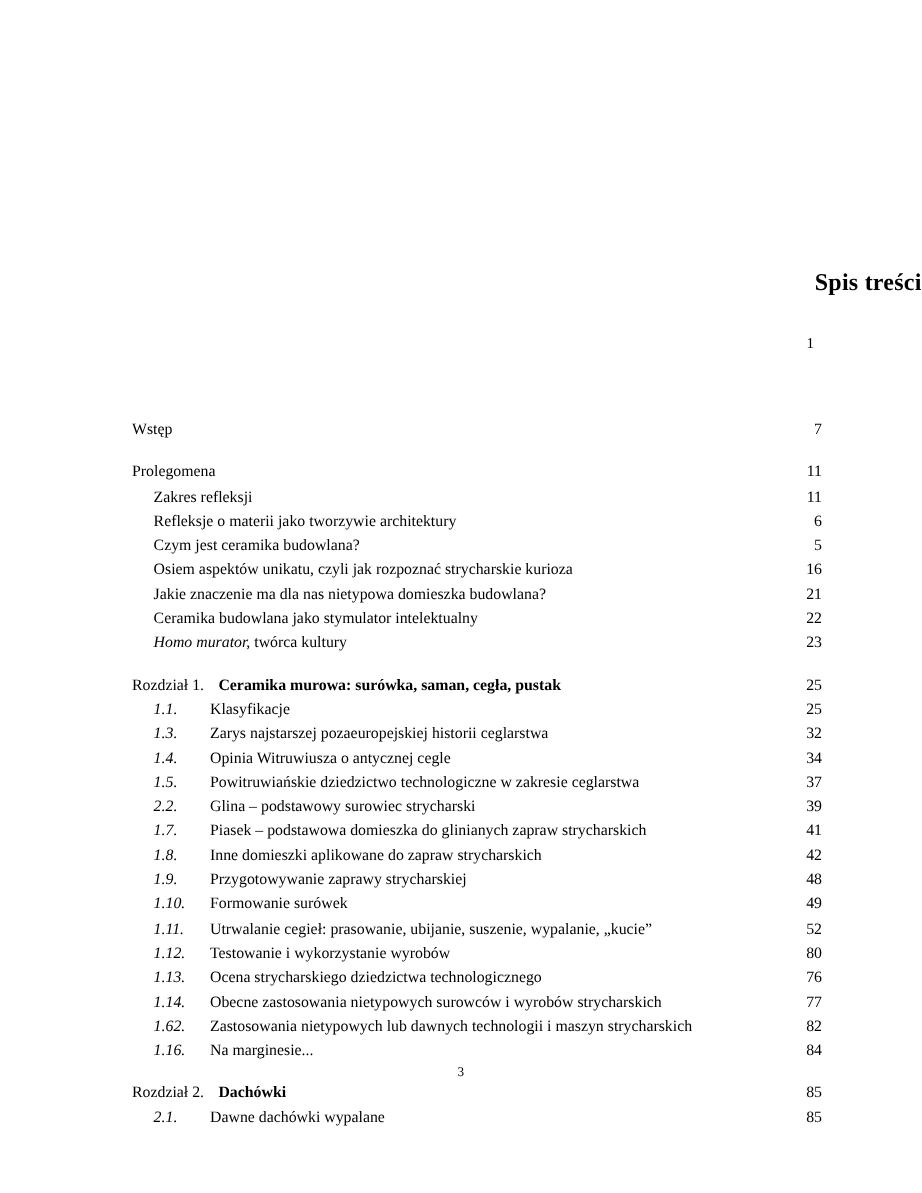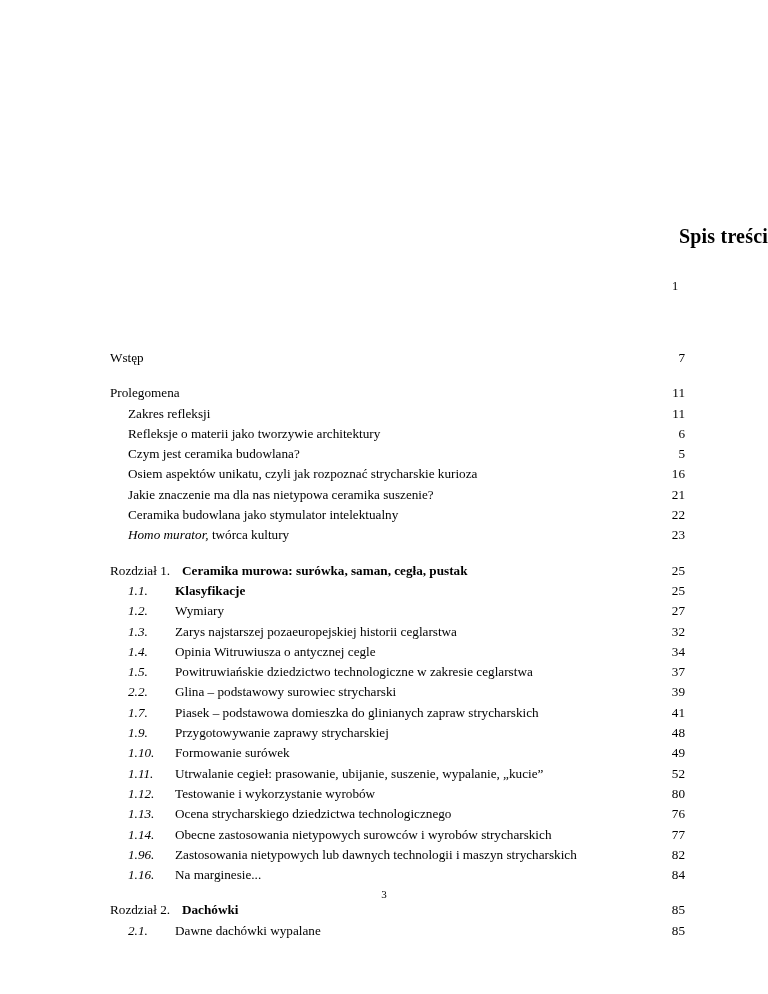--- a/index.html
+++ b/index.html
@@ -116,40 +116,40 @@
   <div class="toc" id="toc-root">
       <div class="group">
         <div class="row lvl1"><span class="lbl">Wstęp</span><span class="pg">7</span></div>
       </div>
       <div class="group">
         <div class="row lvl1"><span class="lbl">Prolegomena</span><span class="pg">11</span></div>
         <div class="row lvl2"><span class="lbl">Zakres refleksji</span><span class="pg">11</span></div>
         <div class="row lvl2"><span class="lbl">Refleksje o materii jako tworzywie architektury</span><span class="pg">6</span></div>
         <div class="row lvl2"><span class="lbl">Czym jest ceramika budowlana?</span><span class="pg">5</span></div>
         <div class="row lvl2"><span class="lbl">Osiem aspektów unikatu, czyli jak rozpoznać strycharskie kurioza</span><span class="pg">16</span></div>
-        <div class="row lvl2"><span class="lbl">Jakie znaczenie ma dla nas nietypowa ceramika suszenie?</span><span class="pg">21</span></div>
+        <div class="row lvl2"><span class="lbl">Jakie znaczenie ma dla nas nietypowa domieszka budowlana?</span><span class="pg">21</span></div>
         <div class="row lvl2"><span class="lbl">Ceramika budowlana jako stymulator intelektualny</span><span class="pg">22</span></div>
         <div class="row lvl2"><span class="lbl"><span class="italic">Homo murator,</span> twórca kultury</span><span class="pg">23</span></div>
       </div>
       <div class="group">
         <div class="row lvl1 num"><span class="chap-num" style="padding-left: 0px;">Rozdział 1.</span><span class="lbl chap-title" style="padding-left: 0px;">Ceramika murowa: surówka, saman, cegła, pustak</span><span class="pg">25</span></div>
-        <div class="row lvl2 num"><span class="numcol">1.1.</span><span class="lbl" style="padding-left: 0px; font-weight: bold;">Klasyfikacje</span><span class="pg">25</span></div>
-        <div class="row lvl2 num"><span class="numcol">1.2.</span><span class="lbl" style="padding-left: 0px;">Wymiary</span><span class="pg">27</span></div>
+        <div class="row lvl2 num"><span class="numcol">1.1.</span><span class="lbl" style="padding-left: 0px;">Klasyfikacje</span><span class="pg">25</span></div>
         <div class="row lvl2 num"><span class="numcol">1.3.</span><span class="lbl" style="padding-left: 0px;">Zarys najstarszej pozaeuropejskiej historii ceglarstwa</span><span class="pg">32</span></div>
         <div class="row lvl2 num"><span class="numcol">1.4.</span><span class="lbl" style="padding-left: 0px;">Opinia Witruwiusza o antycznej cegle</span><span class="pg">34</span></div>
         <div class="row lvl2 num"><span class="numcol">1.5.</span><span class="lbl" style="padding-left: 0px;">Powitruwiańskie dziedzictwo technologiczne w zakresie ceglarstwa</span><span class="pg">37</span></div>
         <div class="row lvl2 num"><span class="numcol">2.2.</span><span class="lbl" style="padding-left: 0px;">Glina – podstawowy surowiec strycharski</span><span class="pg">39</span></div>
         <div class="row lvl2 num"><span class="numcol">1.7.</span><span class="lbl" style="padding-left: 0px;">Piasek – podstawowa domieszka do glinianych zapraw strycharskich</span><span class="pg">41</span></div>
+        <div class="row lvl2 num"><span class="numcol">1.8.</span><span class="lbl" style="padding-left: 0px;">Inne domieszki aplikowane do zapraw strycharskich</span><span class="pg">42</span></div>
         <div class="row lvl2 num"><span class="numcol">1.9.</span><span class="lbl" style="padding-left: 0px;">Przygotowywanie zaprawy strycharskiej</span><span class="pg">48</span></div>
         <div class="row lvl2 num"><span class="numcol">1.10.</span><span class="lbl" style="padding-left: 0px;">Formowanie surówek</span><span class="pg">49</span></div>
         <div class="row lvl2 num"><span class="numcol">1.11.</span><span class="lbl" style="padding-left: 0px;">Utrwalanie cegieł: prasowanie, ubijanie, suszenie, wypalanie, „kucie”</span><span class="pg">52</span></div>
         <div class="row lvl2 num"><span class="numcol">1.12.</span><span class="lbl" style="padding-left: 0px;">Testowanie i wykorzystanie wyrobów</span><span class="pg">80</span></div>
         <div class="row lvl2 num"><span class="numcol">1.13.</span><span class="lbl" style="padding-left: 0px;">Ocena strycharskiego dziedzictwa technologicznego</span><span class="pg">76</span></div>
         <div class="row lvl2 num"><span class="numcol">1.14.</span><span class="lbl" style="padding-left: 0px;">Obecne zastosowania nietypowych surowców i wyrobów strycharskich</span><span class="pg">77</span></div>
-        <div class="row lvl2 num"><span class="numcol">1.96.</span><span class="lbl" style="padding-left: 0px;">Zastosowania nietypowych lub dawnych technologii i maszyn strycharskich</span><span class="pg">82</span></div>
+        <div class="row lvl2 num"><span class="numcol">1.62.</span><span class="lbl" style="padding-left: 0px;">Zastosowania nietypowych lub dawnych technologii i maszyn strycharskich</span><span class="pg">82</span></div>
         <div class="row lvl2 num"><span class="numcol">1.16.</span><span class="lbl" style="padding-left: 0px;">Na marginesie...</span><span class="pg">84</span></div>
       </div>
       <div class="group">
         <div class="row lvl1 num"><span class="chap-num" style="padding-left: 0px;">Rozdział 2.</span><span class="lbl chap-title" style="padding-left: 0px;">Dachówki</span><span class="pg">85</span></div>
         <div class="row lvl2 num"><span class="numcol">2.1.</span><span class="lbl" style="padding-left: 0px;">Dawne dachówki wypalane</span><span class="pg">85</span></div>
       </div>
     </div>
 
   <div class="footer-page">3</div>
 

